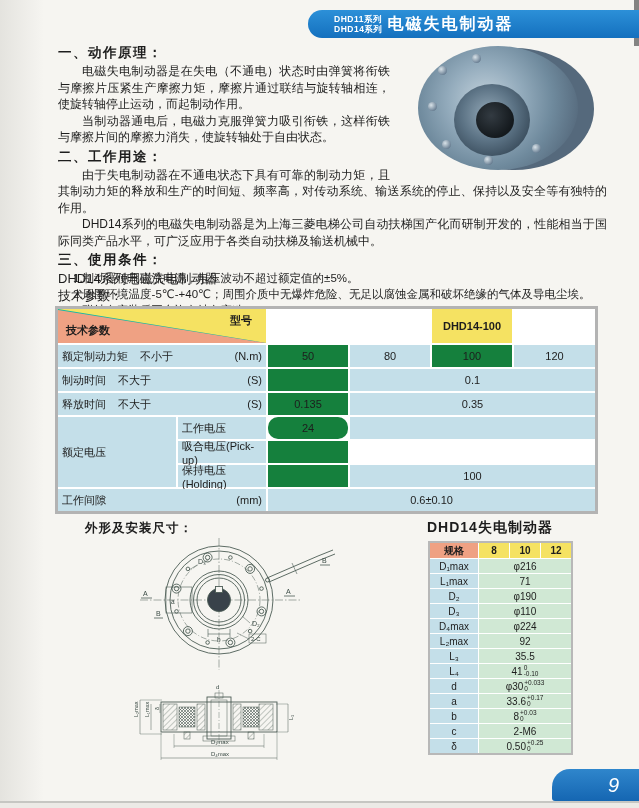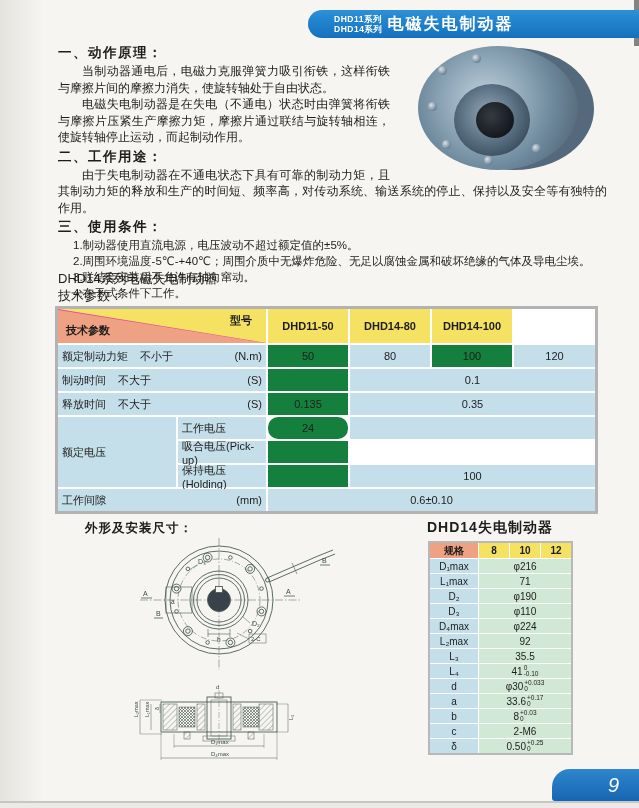--- a/index.html
+++ b/index.html
@@ -47,21 +47,21 @@
   
   .spec-table{position:absolute;top:306px;left:55px;
     display:grid;grid-template-columns:118px 88px 80px 80px 80px 81px;
     grid-template-rows:34px repeat(7,22px);gap:2px;background:#ffffff;
     border:3px solid #b3b3b3;}
   .cell{display:flex;align-items:center;justify-content:center;font-size:11px;}
   .cell.lbl{justify-content:flex-start;padding:0 4px;box-sizing:border-box;}
   .yellow{background:#f5e262;}
   .blue{background:#c4dfe9;}
   .green{background:#15803d;}
-  .corner{position:relative;background:#ec4899;padding-left:31px;}
+  .corner{position:relative;background:#14b8a6;padding-left:31px;}
   .corner .tri-y{position:absolute;inset:0;background:#f5e262;clip-path:polygon(0 0,100% 0,100% 100%);}
   .corner .tri-s{position:absolute;inset:0;background:#efa183;clip-path:polygon(0 1px,100% 100%,0 100%);}
   .corner .t-model{position:absolute;top:4px;right:14px;font-size:11px;font-weight:700;}
   .corner .t-param{position:absolute;bottom:5px;left:8px;font-size:11px;font-weight:700;}
   .mhead{font-weight:600;font-size:11px;}
   .cond{margin-left:12px;}
   .unit{margin-left:auto;}
 
   
   .draw-caption{position:absolute;top:520px;left:85px;font-size:12.5px;font-weight:600;letter-spacing:1px;}
@@ -112,24 +112,25 @@
     <div class="hub"></div>
     <div class="hole"></div>
     <div class="bolt" style="left:36px;top:22px;"></div>
     <div class="bolt" style="left:70px;top:10px;"></div>
     <div class="bolt" style="left:26px;top:58px;"></div>
     <div class="bolt" style="left:40px;top:96px;"></div>
     <div class="bolt" style="left:82px;top:112px;"></div>
     <div class="bolt" style="left:130px;top:100px;"></div>
   </div>
   <div class="hd">一、动作原理：</div>
+  <p class="para">电磁失电制动器是在失电（不通电）状态时由弹簧将衔铁与摩擦片压紧生产摩擦力矩，摩擦片通过联结与旋转轴相连，使旋转轴停止运动，而起制动作用。</p>
   <p class="para">当制动器通电后，电磁力克服弹簧力吸引衔铁，这样衔铁与摩擦片间的摩擦力消失，使旋转轴处于自由状态。</p>
-  <p class="para">电磁失电制动器是在失电（不通电）状态时由弹簧将衔铁与摩擦片压紧生产摩擦力矩，摩擦片通过联结与旋转轴相连，使旋转轴停止运动，而起制动作用。</p>
   <div class="hd">二、工作用途：</div>
   <p class="para">由于失电制动器在不通电状态下具有可靠的制动力矩，且其制动力矩的释放和生产的时间短、频率高，对传动系统、输送系统的停止、保持以及安全等有独特的作用。</p>
+  <p class="para">DHD14系列的电磁失电制动器是为上海三菱电梯公司自动扶梯国产化而研制开发的，性能相当于国际同类产品水平，可广泛应用于各类自动扶梯及输送机械中。</p>
   <div class="hd">三、使用条件：</div>
   <ul class="cond-list">
     <li>1.制动器使用直流电源，电压波动不超过额定值的±5%。</li>
     <li>2.周围环境温度-5℃-+40℃；周围介质中无爆炸危险、无足以腐蚀金属和破坏绝缘的气体及导电尘埃。</li>
     <li>3.联结套安装后不允许有轴向窜动。</li>
     <li>4.在干式条件下工作。</li>
   </ul>
 </div>
 
 <div class="spec-title">
@@ -138,22 +139,20 @@
 </div>
 
 <div class="spec-table">
 
   <div class="corner" style="grid-row:1;grid-column:1/3;">
     <div class="tri-y"></div>
     <div class="tri-s"></div>
     <div class="t-model">型号</div>
     <div class="t-param">技术参数</div>
   </div>
-  <div class="cell yellow mhead" style="grid-row:1;grid-column:3;">DHD11-50</div>
-  <div class="cell yellow mhead" style="grid-row:1;grid-column:4;">DHD14-80</div>
   <div class="cell yellow mhead" style="grid-row:1;grid-column:5;">DHD14-100</div>
 
   <div class="cell lbl blue" style="grid-row:2;grid-column:1/3;">
     <span>额定制动力矩</span>
     <span class="cond">不小于</span>
     <span class="unit">(N.m)</span>
   </div>
   <div class="cell green" style="grid-row:2;grid-column:3;">50</div>
   <div class="cell blue" style="grid-row:2;grid-column:4;">80</div>
   <div class="cell green" style="grid-row:2;grid-column:5;">100</div>

